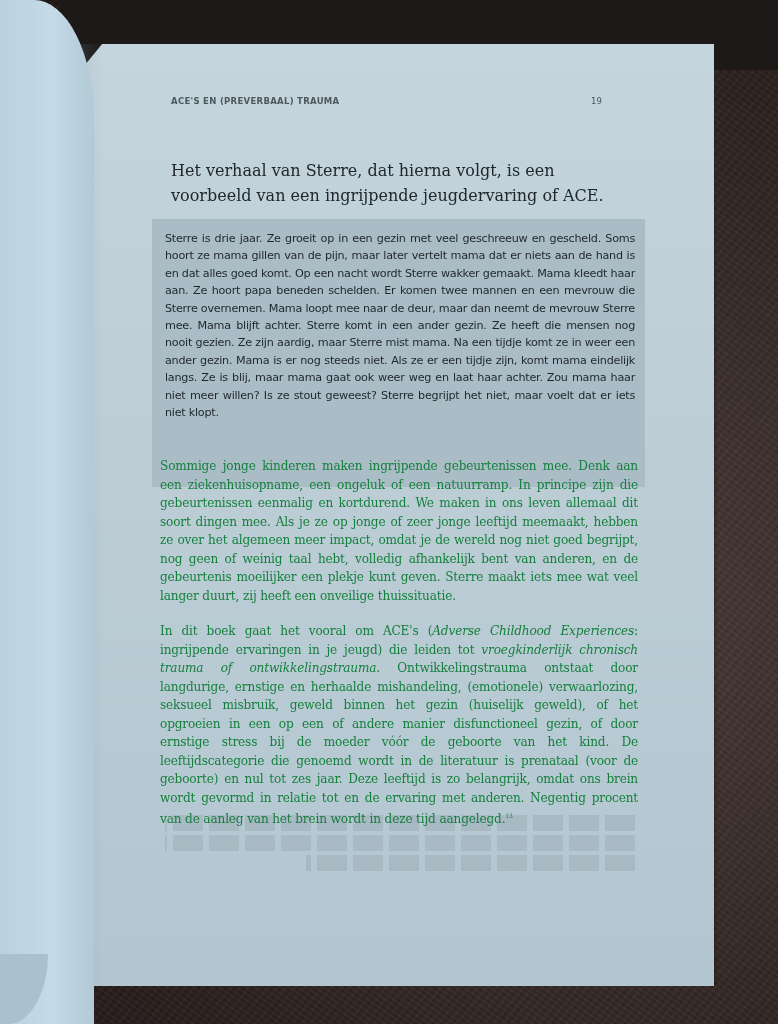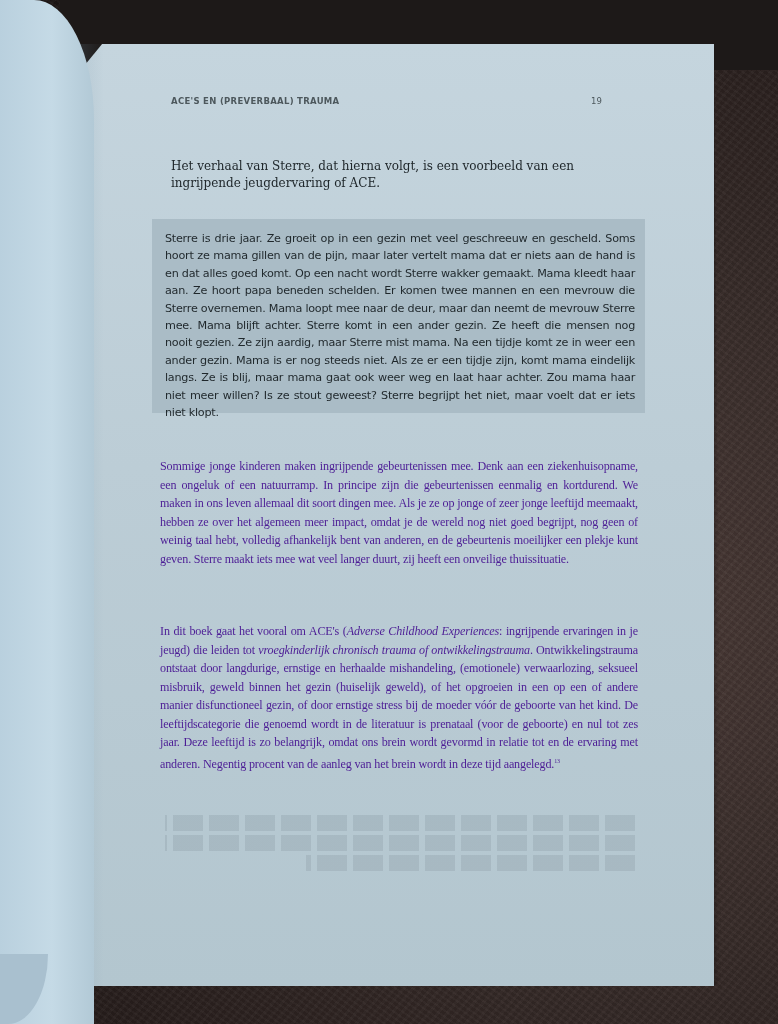--- a/index.html
+++ b/index.html
@@ -44,36 +44,36 @@
     position:absolute; left:171px; top:96px; width:430px;
     font-family:"DejaVu Sans", sans-serif; font-size:8.5px; letter-spacing:0.3px;
     color:#4d585d; text-transform:uppercase;font-weight:bold;
   }
   .page-number {
     position:absolute; left:591px; top:96px;
     font-family:"DejaVu Sans", sans-serif; font-size:8.5px; color:#4d585d;
   }
   .intro {
     position:absolute; left:171px; top:158px; width:460px;
-    font-size:12px; line-height:17px; color:#20282c;
+    font-size:16px; line-height:25px; color:#20282c;
   }
   .box {
-    position:absolute; left:152px; top:219px; width:493px; height:194px;
+    position:absolute; left:152px; top:219px; width:493px; height:268px;
     background:#aabcc6;
     box-sizing:border-box; padding:11px 10px 16px 13px;
   }
   .box p {
     margin:0; font-family:"DejaVu Sans", sans-serif;
     font-size:11.2px; line-height:17.4px; color:#1f272b;
     text-align:justify; letter-spacing:-0.25px;
   }
   .body-p {
     position:absolute; left:160px; width:478px; margin:0;
-    font-size:12.1px; line-height:18.5px; color:#4c1d95;
-    text-align:justify; letter-spacing:-0.15px;font-family:Liberation Serif, serif;
+    font-size:12.1px; line-height:18.5px; color:#15803d;
+    text-align:justify; letter-spacing:-0.15px;
   }
   .p1 { top:457px; }
   .p2 { top:622px; }
   .body-p em { font-style:italic; }
   .body-p sup { font-size:6px; vertical-align:5px; }
   .bleed {
     position:absolute; left:165px; top:815px; width:470px;
     font-size:11px; line-height:16px; color:rgba(60,75,85,0.12);
     transform:scaleX(-1); user-select:none;
   }

